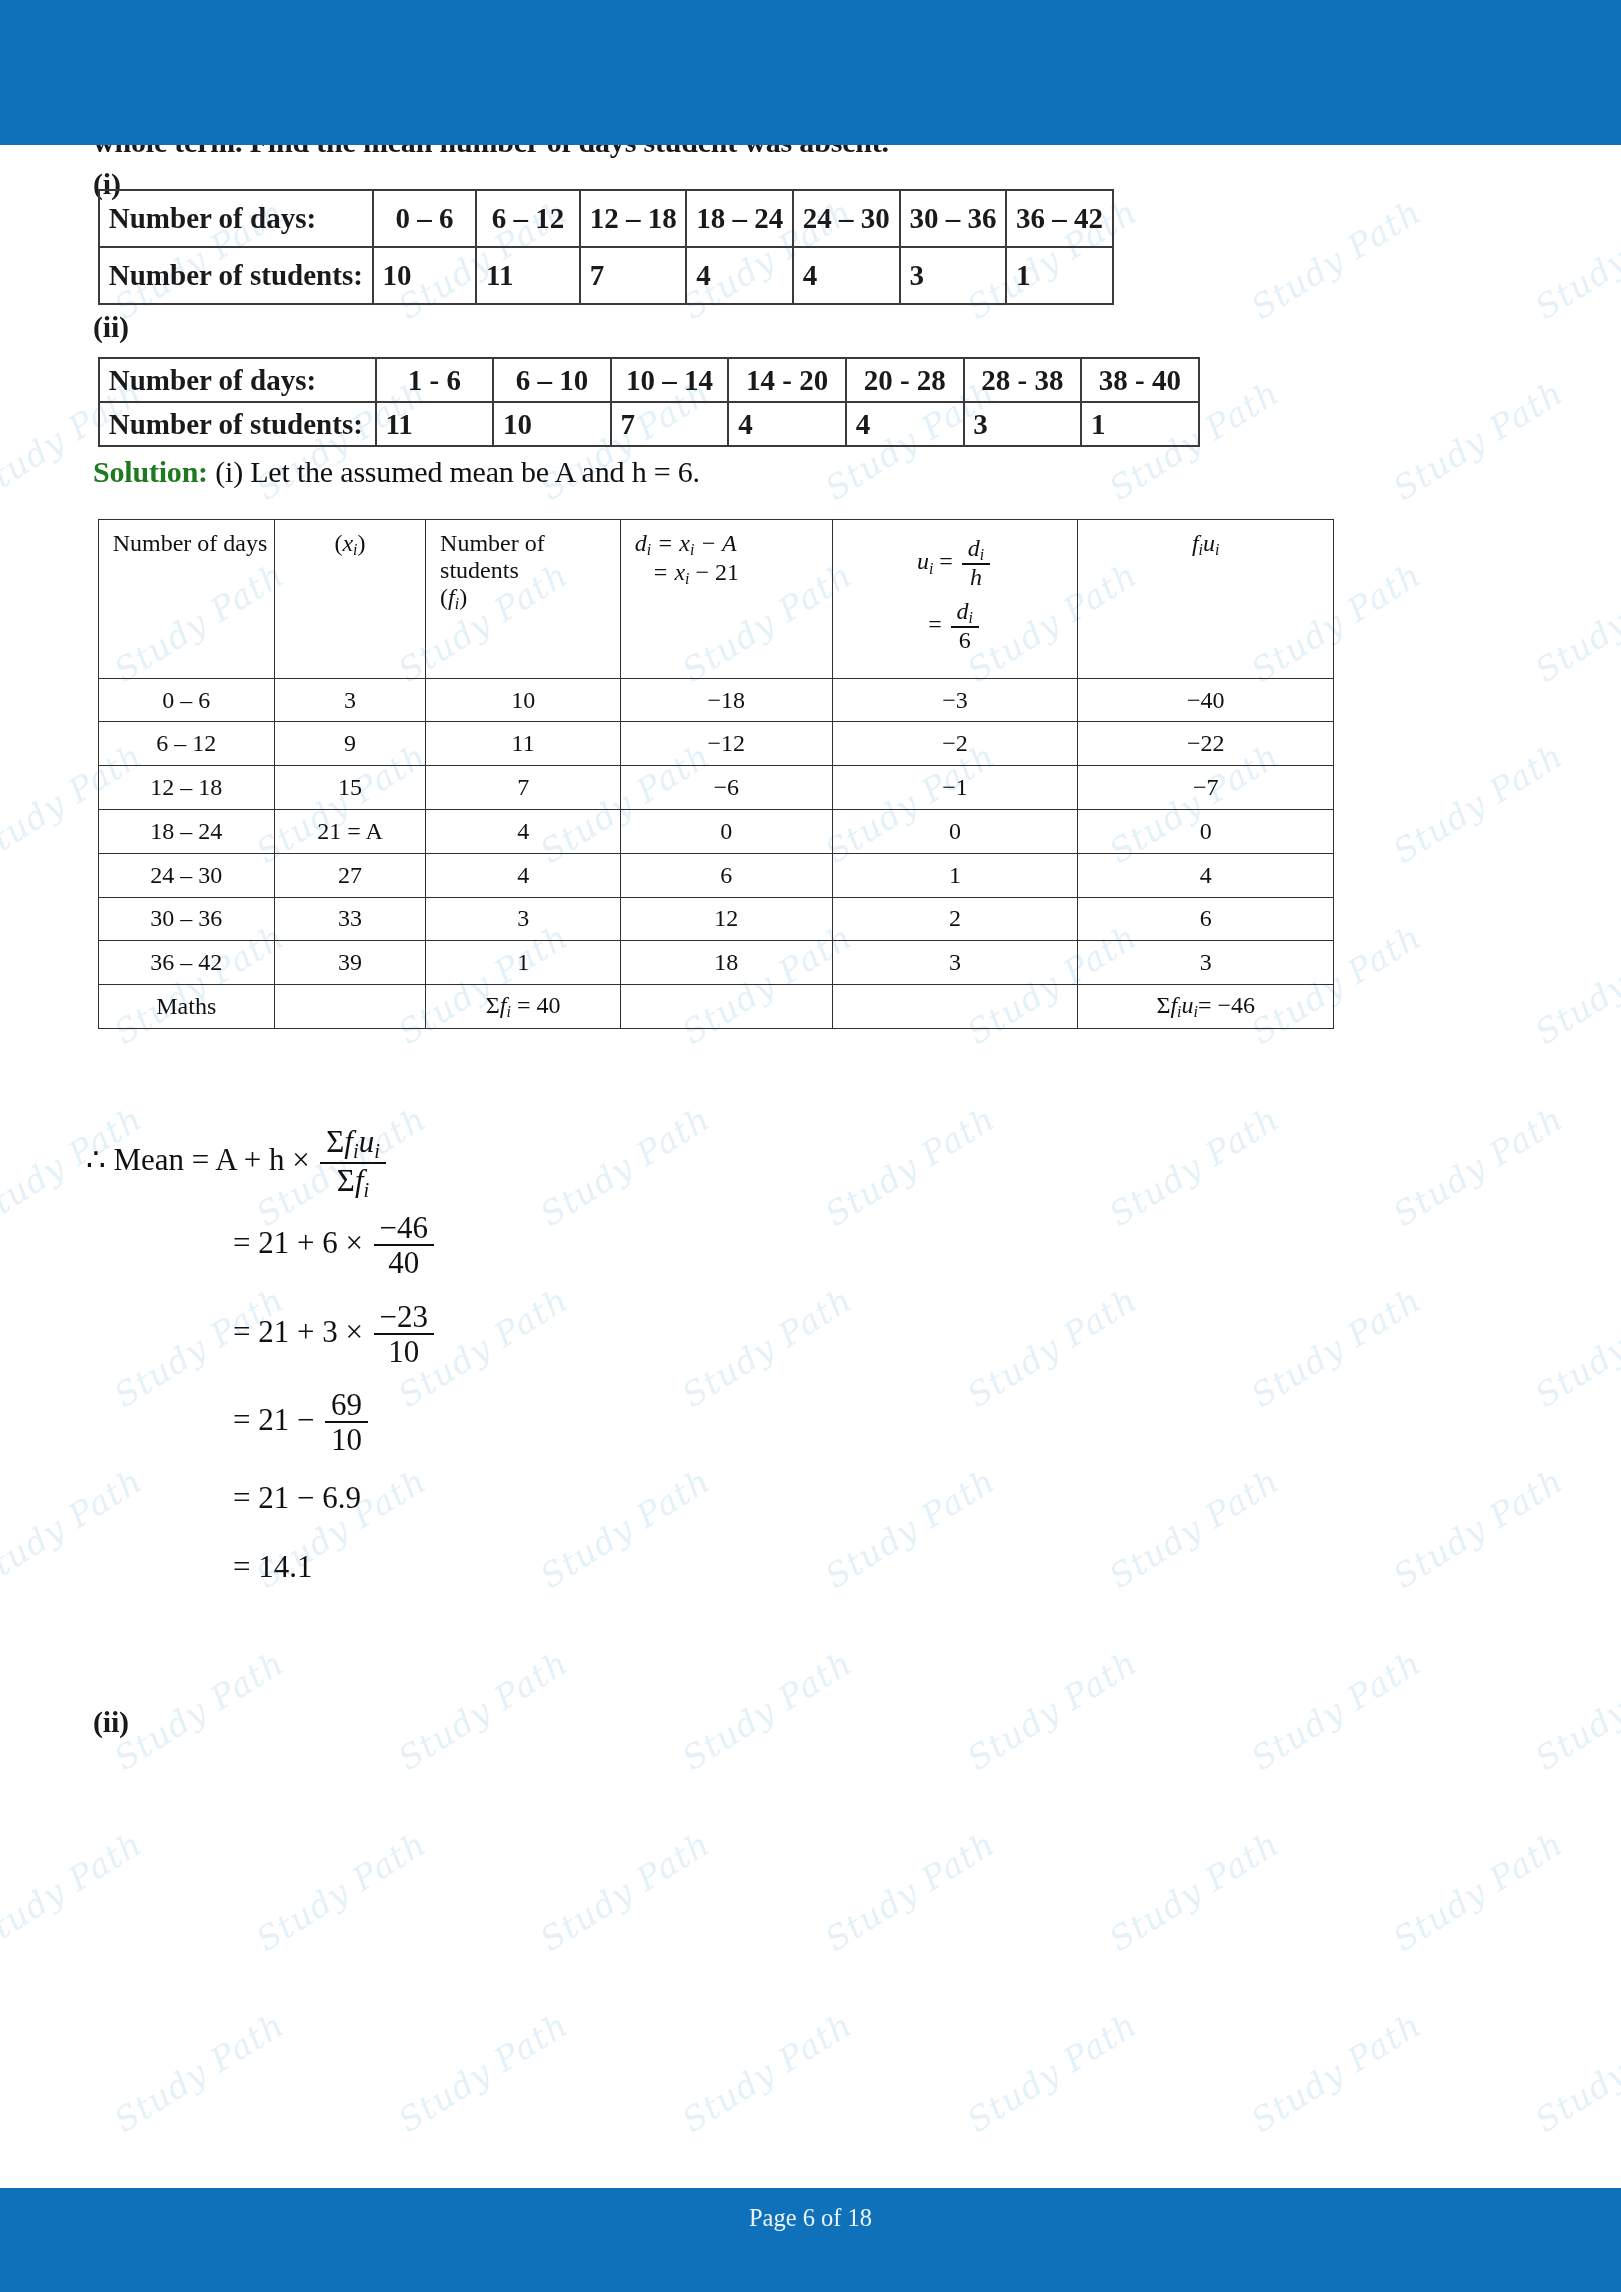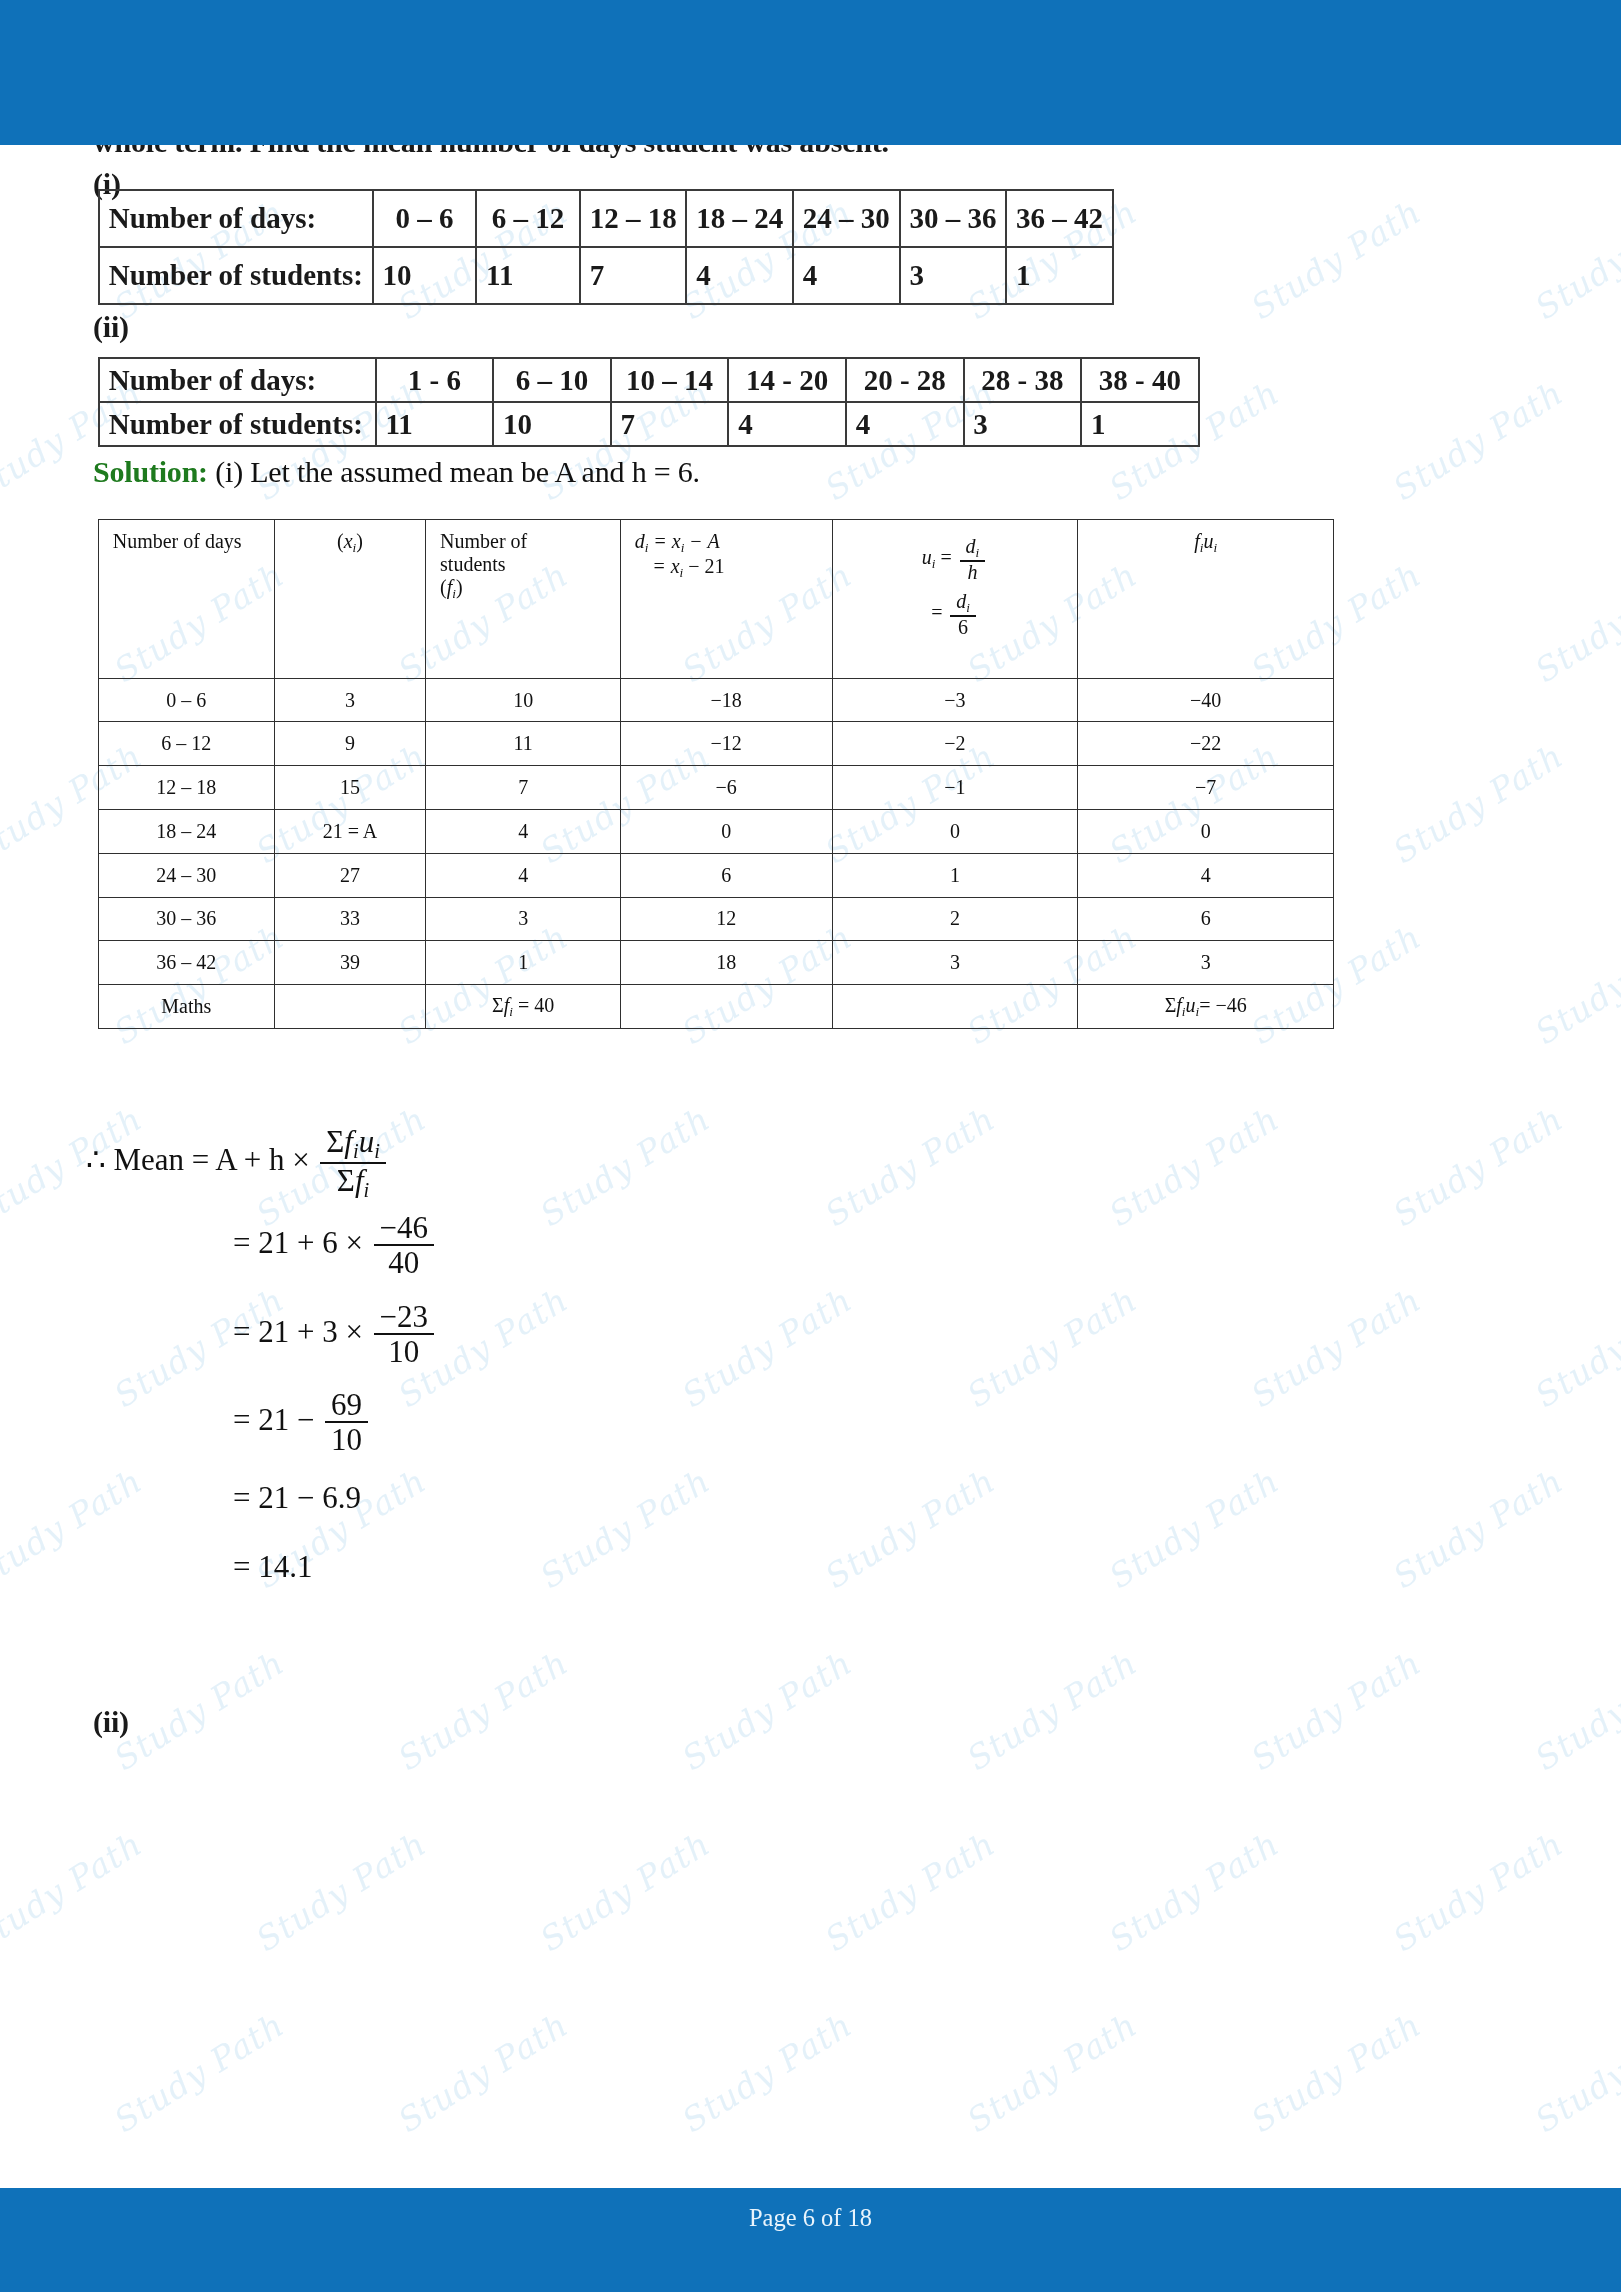--- a/index.html
+++ b/index.html
@@ -112,21 +112,21 @@
   #table-ii    { left:98px; top:212px; }
   #table-ii td { height:42px; }
   #table-ii td.lbl{ width:257px; }
   #table-ii td.rng, #table-ii td.val{ min-width:98px; }
 
   
   #calc-table{
     position:absolute; left:98px; top:374px;
     border-collapse:collapse;
     font-family:"Liberation Serif", serif;
-    font-size:20px;
+    font-size:24px;
     color:#111;
   }
   #calc-table td{
     border:1.6px solid #2f2f2f;
     text-align:center;
     vertical-align:middle;
     padding:2.9px 5.9px;
   }
   #calc-table tr.head td{
     vertical-align:top;

